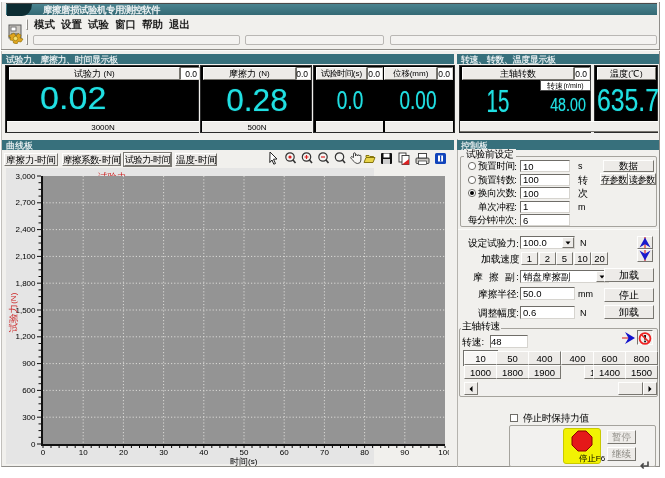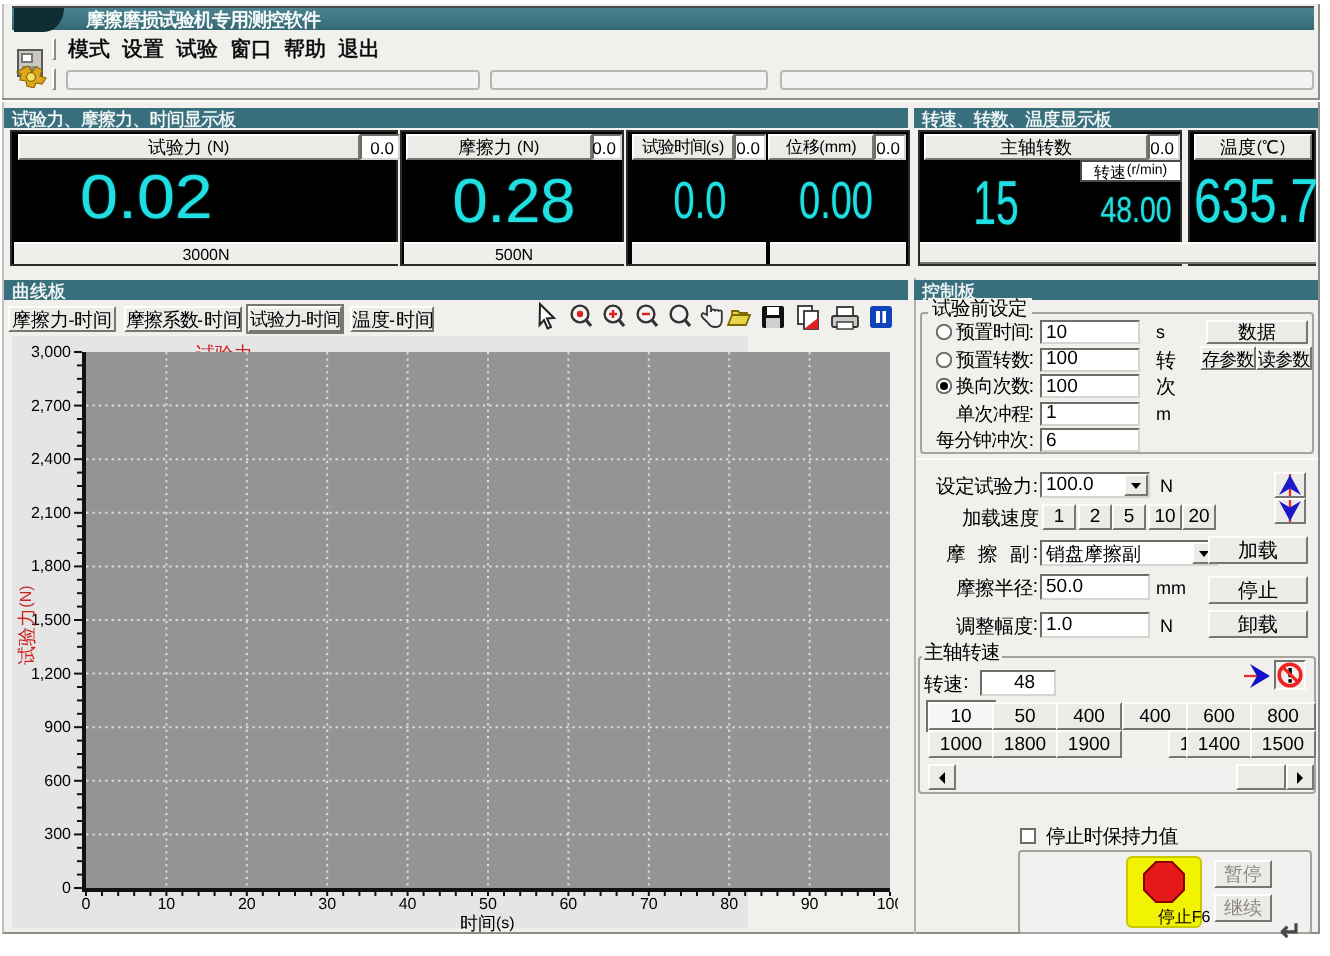--- a/index.html
+++ b/index.html
@@ -739,21 +739,21 @@
         <use href="#u5f84" x="3009"></use>
       </svg><span style="font-size:9.5px">:</span></div>
 <div class="a tb f" style="left:520px;top:287px;width:55px;height:13px;font-size:9.5px;padding-left:2px">50.0</div>
 <div class="a f" style="left:578px;top:287px;height:13px;font-size:9px">mm</div>
 <div class="a rt" style="left:439px;top:306px;width:80px;height:13px"><svg class="k" width="38.4" height="9.8" viewBox="0 0 4012 1024">
         <use href="#u8c03" x="0"></use>
         <use href="#u6574" x="1003"></use>
         <use href="#u5e45" x="2006"></use>
         <use href="#u5ea6" x="3009"></use>
       </svg><span style="font-size:9.5px">:</span></div>
-<div class="a tb f" style="left:520px;top:306px;width:55px;height:13px;font-size:9.5px;padding-left:2px">1.0</div>
+<div class="a tb f" style="left:520px;top:306px;width:55px;height:13px;font-size:9.5px;padding-left:2px">0.6</div>
 <div class="a f" style="left:580px;top:306px;height:13px;font-size:9px">N</div>
 <div class="a btn cen" style="left:604px;top:268px;width:50px;height:14px"><svg class="k" width="20" height="10" viewBox="0 0 2048 1024">
         <use href="#u52a0" x="0"></use>
         <use href="#u8f7d" x="1024"></use>
       </svg></div>
 <div class="a btn cen" style="left:604px;top:288px;width:50px;height:14px"><svg class="k" width="20" height="10" viewBox="0 0 2048 1024">
         <use href="#u505c" x="0"></use>
         <use href="#u6b62" x="1024"></use>
       </svg></div>
 <div class="a btn cen" style="left:604px;top:305px;width:50px;height:14px"><svg class="k" width="20" height="10" viewBox="0 0 2048 1024">
@@ -764,21 +764,21 @@
 <div class="a f" style="left:461px;top:321px;height:10px;background:#F1F0ED;padding:0 1px"><svg class="k" width="38" height="9.8" viewBox="0 0 3970 1024">
         <use href="#u4e3b" x="0"></use>
         <use href="#u8f74" x="992"></use>
         <use href="#u8f6c" x="1985"></use>
         <use href="#u901f" x="2977"></use>
       </svg></div>
 <div class="a f" style="left:462px;top:335px;height:13px"><svg class="k" width="19.6" height="9.8" viewBox="0 0 2048 1024">
         <use href="#u8f6c" x="0"></use>
         <use href="#u901f" x="1024"></use>
       </svg><span style="font-size:9.5px">:</span></div>
-<div class="a tb f" style="left:490px;top:335px;width:38px;height:13px;font-size:9.5px;padding-left:16px">48</div>
+<div class="a tb f" style="left:490px;top:335px;width:38px;height:13px;font-size:9.5px;padding-left:0">48</div>
 <div class="a f" style="left:533px;top:351px;height:13px;font-size:9px">r/min</div>
 <svg class="a" width="14" height="12" viewBox="0 0 14 12" style="left:622px;top:332px">
       <path d="M0 6 L9 6" stroke="#E03333" stroke-width="1.2"></path>
       <path d="M3 0 L13 6 L3 12 L6.5 6Z" fill="#1111CC"></path>
     </svg>
 <div class="a" style="left:637px;top:330px;width:16px;height:15px;background:#F1F0ED;border:1px solid;border-color:#75736e #fdfdfb #fdfdfb #75736e"><svg width="14" height="13" viewBox="0 0 14 13">
         <circle cx="7" cy="6.5" r="5.4" fill="none" stroke="#E22" stroke-width="1.8"></circle>
         <rect x="6.2" y="3" width="1.7" height="4.6" fill="#000"></rect>
         <rect x="6.2" y="8.6" width="1.7" height="1.7" fill="#000"></rect>
         <path d="M3 2.2 L11.4 10.4" stroke="#E22" stroke-width="1.6"></path>

